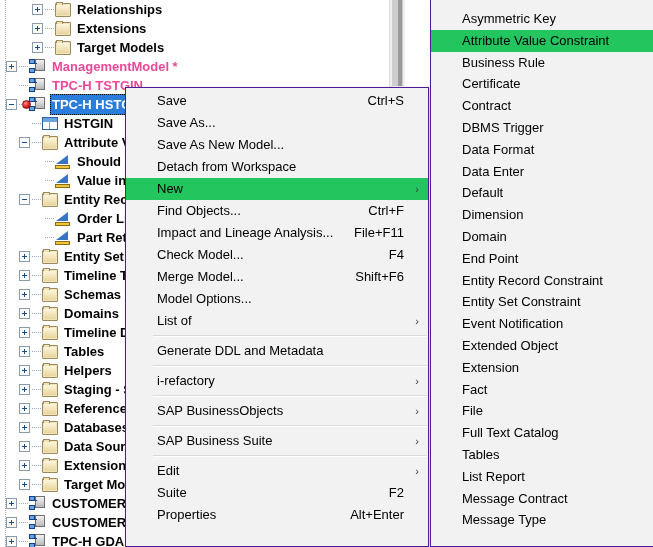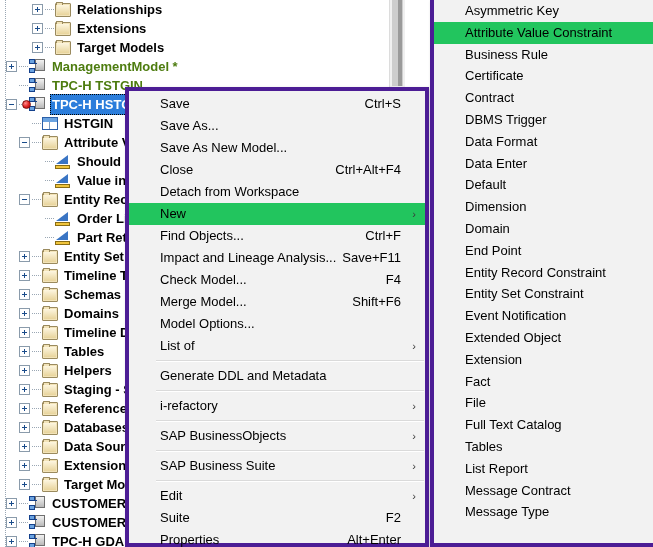--- a/index.html
+++ b/index.html
@@ -165,21 +165,21 @@
     border: 1px solid #8a6d14;
     box-sizing: border-box;
   }
 
   .tree-label {
     flex: 0 0 auto;
     padding: 1px 2px;
     color: #000000;
     font-weight: bold;
   }
-  .tree-label.blue { color: #4d7c0f; }
+  .tree-label.blue { color: #ec4899; }
   .tree-row.selected .tree-label {
     background: #2b7ddb;
     color: #ffffff;
     outline: 1px dotted #000;
     outline-offset: -1px;
   }
   
   .vguide {
     position: absolute;
     top: 0; bottom: 0;
@@ -223,21 +223,21 @@
     position: absolute;
     left: 405px; top: 0;
     width: 25px; height: 87px;
     background: #ffffff;
   }
 
   
   .menu {
     position: absolute;
     background: #f2f2f2;
-    border: 4px solid #4c1d95;
+    border: 1px solid #4c1d95;
     box-sizing: border-box;
     box-shadow: 1px 1px 3px rgba(0,0,0,0.18);
     padding: 2px 0;
   }
   #context-menu {
     left: 125px;
     top: 87px;
     width: 304px;
     height: 460px;
   }
@@ -282,21 +282,21 @@
   }
 
   
   #new-submenu {
     left: 430px;
     top: 0px;
     width: 223px;
     height: 547px;
     border-top: none;
     border-right: none;
-    padding-top: 0;
+    padding-top: 8px;
   }
   #new-submenu .gutter {
     top: 0;
     bottom: 0;
   }
   #new-submenu .mi {
     height: 21.8px;
     line-height: 21.8px;
   }
 </style>
@@ -571,40 +571,35 @@
       </div>
       <div class="mi">
         <span class="label">Save As...</span>
         <span class="arrow"></span>
       </div>
       <div class="mi">
         <span class="label">Save As New Model...</span>
         <span class="arrow"></span>
       </div>
       <div class="mi">
-        <span class="label">Close</span>
-        <span class="accel">Ctrl+Alt+F4</span>
-        <span class="arrow"></span>
-      </div>
-      <div class="mi">
         <span class="label">Detach from Workspace</span>
         <span class="arrow"></span>
       </div>
       <div class="mi highlight">
         <span class="label">New</span>
         <span class="arrow">›</span>
       </div>
       <div class="mi">
         <span class="label">Find Objects...</span>
         <span class="accel">Ctrl+F</span>
         <span class="arrow"></span>
       </div>
       <div class="mi">
         <span class="label">Impact and Lineage Analysis...</span>
-        <span class="accel">Save+F11</span>
+        <span class="accel">File+F11</span>
         <span class="arrow"></span>
       </div>
       <div class="mi">
         <span class="label">Check Model...</span>
         <span class="accel">F4</span>
         <span class="arrow"></span>
       </div>
       <div class="mi">
         <span class="label">Merge Model...</span>
         <span class="accel">Shift+F6</span>

